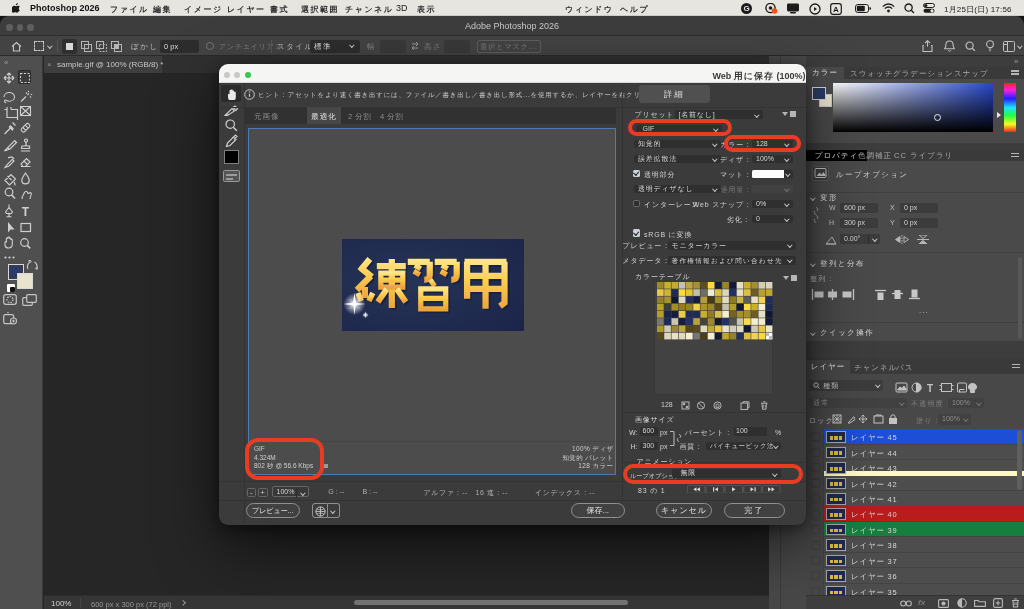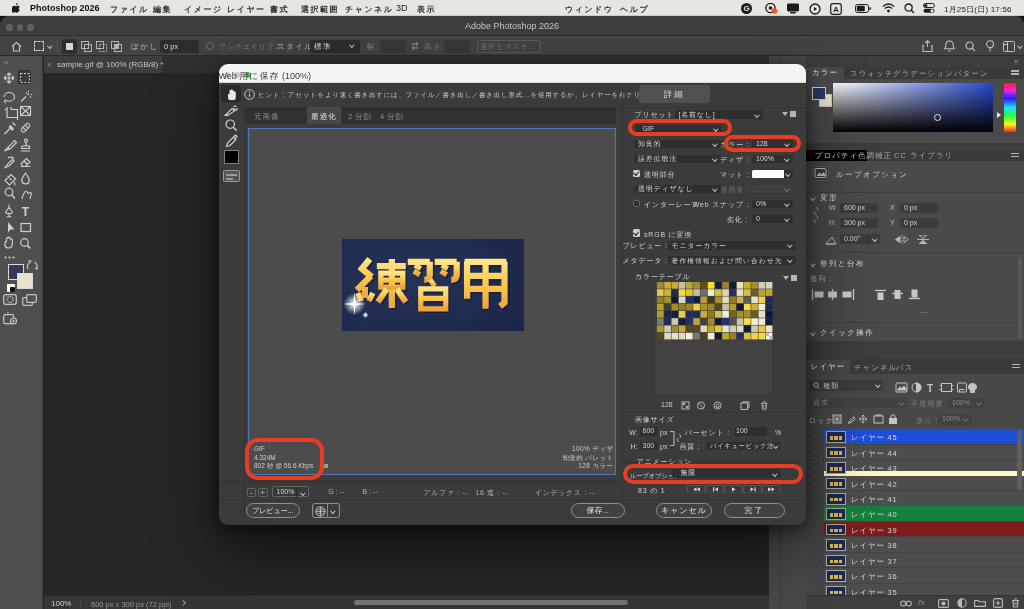--- a/index.html
+++ b/index.html
@@ -251,21 +251,21 @@
     <div class="ab vline" style="left:11px;top:0;height:553px;background:#3b3b3b"></div>
   </div>
 
   <div class="ab" style="left:806px;top:40px;width:218px;height:553px;background:#3d3d3d">
     <div class="ab" style="left:208px;top:1px;color:#9a9a9a;font-size:8px">»</div>
 
     <div class="ab" style="left:0;top:11px;width:218px;height:11.5px;background:#3a3a3a">
       <div class="ab" style="left:0;top:0;width:38px;height:11.5px;background:#4a4a4a;color:#e3e3e3;font-size:7.5px;line-height:11px;text-align:center;letter-spacing:1px">カラー</div>
       <div class="ab" style="left:44px;top:1.5px;color:#a9a9a9;font-size:7.5px;letter-spacing:1px">スウォッチ</div>
       <div class="ab" style="left:87px;top:1.5px;color:#a9a9a9;font-size:7.5px;letter-spacing:1px">グラデーション</div>
-      <div class="ab" style="left:148px;top:1.5px;color:#a9a9a9;font-size:7.5px;letter-spacing:1px">パターン</div>
+      <div class="ab" style="left:148px;top:1.5px;color:#a9a9a9;font-size:7.5px;letter-spacing:1px">スナップ</div>
       <div class="ab" style="left:205px;top:3px;width:8px;height:1.5px;background:#b5b5b5;box-shadow:0 3px 0 #b5b5b5"></div>
     </div>
     <div class="ab" style="left:0;top:22.5px;width:218px;height:64.5px;background:#4a4a4a">
       <div class="ab" style="left:12.5px;top:15.5px;width:13px;height:12.5px;background:#ece5d2;border:1px solid #c9c9c9"></div>
       <div class="ab" style="left:6px;top:8.5px;width:13.5px;height:12.5px;background:#2b3a66;border:1px solid #d5d5d5"></div>
       <div class="ab" style="left:27px;top:4.5px;width:160px;height:49px;background:linear-gradient(to bottom,rgba(0,0,0,0) 0%,#000 100%),linear-gradient(to right,#ffffff 0%,#2847c8 100%)"></div>
       <div class="ab" style="left:127.5px;top:35px;width:7px;height:7px;border:1px solid #e8e8e8;border-radius:50%"></div>
       <div class="ab" style="left:197.5px;top:4.5px;width:12.5px;height:49px;background:linear-gradient(to bottom,#ff2020 0%,#ff20e0 14%,#2020ff 32%,#20e0ff 50%,#20ff40 66%,#f0ff20 84%,#ff2020 100%)"></div>
       <div class="ab" style="left:191px;top:33.5px;width:0;height:0;border-left:4px solid #e8e8e8;border-top:3px solid transparent;border-bottom:3px solid transparent"></div>
     </div>
@@ -417,29 +417,29 @@
 <div class="ab" style="left:45px;top:4px;font-size:7.5px;color:#d5d5d5;letter-spacing:.8px">レイヤー 42</div>
 </div>
             <div class="ab" style="left:0;top:61.8px;width:218px;height:15.45px;border-bottom:1px solid #434343;background:#4d4d4d">
 <div class="ab" style="left:0;top:0;width:18px;height:15.45px;background:#474747;border-right:1px solid #424242"></div>
 <div class="ab" style="left:4.5px;top:3.2px;width:9px;height:9px;border:1px solid #3e3e3e;border-radius:1.5px"></div>
 <div class="ab" style="left:20px;top:2px;width:20px;height:11.5px;background:#1f2a50;border:1px solid #a8a8a8">
                 <div style="position:absolute;left:3px;top:3.8px;width:12px;height:3.6px;background:linear-gradient(90deg,#dcba45 0 3.3px,#1f2a50 3.3px 4.2px,#dcba45 4.2px 7.6px,#1f2a50 7.6px 8.5px,#dcba45 8.5px 12px)"></div>
               </div>
 <div class="ab" style="left:45px;top:4px;font-size:7.5px;color:#d5d5d5;letter-spacing:.8px">レイヤー 41</div>
 </div>
-            <div class="ab" style="left:0;top:77.2px;width:218px;height:15.45px;border-bottom:1px solid #434343;background:#15803d">
+            <div class="ab" style="left:0;top:77.2px;width:218px;height:15.45px;border-bottom:1px solid #434343;background:#b91c1c">
 <div class="ab" style="left:0;top:0;width:18px;height:15.45px;background:#474747;border-right:1px solid #424242"></div>
 <div class="ab" style="left:4.5px;top:3.2px;width:9px;height:9px;border:1px solid #3e3e3e;border-radius:1.5px"></div>
 <div class="ab" style="left:20px;top:2px;width:20px;height:11.5px;background:#1f2a50;border:1px solid #a8a8a8">
                 <div style="position:absolute;left:3px;top:3.8px;width:12px;height:3.6px;background:linear-gradient(90deg,#dcba45 0 3.3px,#1f2a50 3.3px 4.2px,#dcba45 4.2px 7.6px,#1f2a50 7.6px 8.5px,#dcba45 8.5px 12px)"></div>
               </div>
 <div class="ab" style="left:45px;top:4px;font-size:7.5px;color:#d5d5d5;letter-spacing:.8px">レイヤー 40</div>
 </div>
-            <div class="ab" style="left:0;top:92.7px;width:218px;height:15.45px;border-bottom:1px solid #434343;background:#7f1d1d">
+            <div class="ab" style="left:0;top:92.7px;width:218px;height:15.45px;border-bottom:1px solid #434343;background:#15803d">
 <div class="ab" style="left:0;top:0;width:18px;height:15.45px;background:#474747;border-right:1px solid #424242"></div>
 <div class="ab" style="left:4.5px;top:3.2px;width:9px;height:9px;border:1px solid #3e3e3e;border-radius:1.5px"></div>
 <div class="ab" style="left:20px;top:2px;width:20px;height:11.5px;background:#1f2a50;border:1px solid #a8a8a8">
                 <div style="position:absolute;left:3px;top:3.8px;width:12px;height:3.6px;background:linear-gradient(90deg,#dcba45 0 3.3px,#1f2a50 3.3px 4.2px,#dcba45 4.2px 7.6px,#1f2a50 7.6px 8.5px,#dcba45 8.5px 12px)"></div>
               </div>
 <div class="ab" style="left:45px;top:4px;font-size:7.5px;color:#d5d5d5;letter-spacing:.8px">レイヤー 39</div>
 </div>
             <div class="ab" style="left:0;top:108.1px;width:218px;height:15.45px;border-bottom:1px solid #434343;background:#4d4d4d">
 <div class="ab" style="left:0;top:0;width:18px;height:15.45px;background:#474747;border-right:1px solid #424242"></div>
 <div class="ab" style="left:4.5px;top:3.2px;width:9px;height:9px;border:1px solid #3e3e3e;border-radius:1.5px"></div>
@@ -502,21 +502,21 @@
       </div>
     </div>
   </div>
 </div>
 
 <div class="ab" style="left:218.5px;top:63.5px;width:587.5px;height:461px;border-radius:9px;background:#3b3b3b;box-shadow:0 22px 60px rgba(0,0,0,.6),0 4px 14px rgba(0,0,0,.45);z-index:20">
   <div class="ab" style="left:0;top:0;width:587.5px;height:19.5px;background:#f5f5f3;border-radius:9px 9px 0 0;border-bottom:1px solid #d8d8d6">
     <div class="ab" style="left:5px;top:8.2px;width:6.4px;height:6.4px;border-radius:50%;background:#c8c8c6"></div>
     <div class="ab" style="left:15.5px;top:8.2px;width:6.4px;height:6.4px;border-radius:50%;background:#c8c8c6"></div>
     <div class="ab" style="left:26px;top:8.2px;width:6.4px;height:6.4px;border-radius:50%;background:#35c84b"></div>
-    <div class="ab" style="left:0;top:6px;width:587px;text-align:left;font-size:9px;font-weight:normal;color:#3a3a3a">Web <span style="letter-spacing:1px">用に保存</span> (100%)</div>
+    <div class="ab" style="left:0;top:6px;width:587px;text-align:right;font-size:9px;font-weight:bold;color:#3a3a3a">Web <span style="letter-spacing:1px">用に保存</span> (100%)</div>
   </div>
 
   <div class="ab" style="left:2.5px;top:21.5px;width:20px;height:17px;background:#2b2b2b;border-radius:2px"></div>
   <svg class="ab" style="left:6px;top:24px" width="13" height="12" viewBox="0 0 13 12">
         <path d="M2 8.5v-3c0-.9 1.5-.9 1.5 0v-4c0-1 1.6-1 1.6 0V0.9c0-1 1.6-1 1.6 0v1.3c0-1 1.6-1 1.6 0v1.3c0-.9 1.5-.9 1.5 0v4.5c0 2.7-1.6 4-4.1 4-2.1 0-3.2-.9-3.7-3.5z" fill="#e8e8e8" transform="translate(1,1)"></path>
       </svg>
   <svg class="ab" style="left:5px;top:41px" width="15" height="12" viewBox="0 0 15 12">
         <path d="M1 10.5L8 3.5l2.5 2.5-7 4.5zM9 2.5l2-1.5 2.5 2.5-1.5 2z" fill="none" stroke="#cfcfcf" stroke-width="1.1"></path>
         <path d="M1 10.5l3.5-1" stroke="#cfcfcf"></path>
       </svg>

